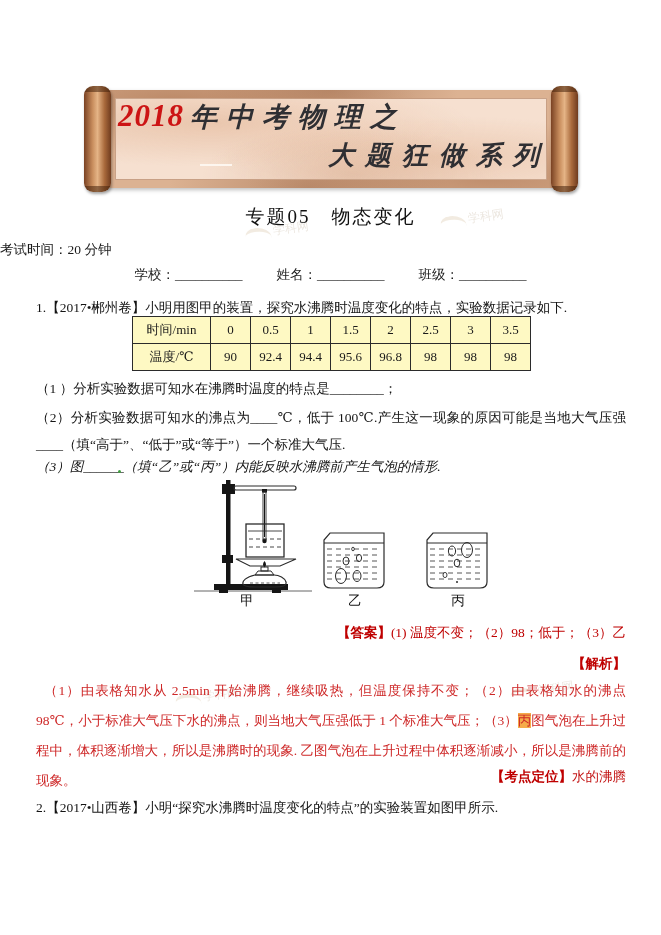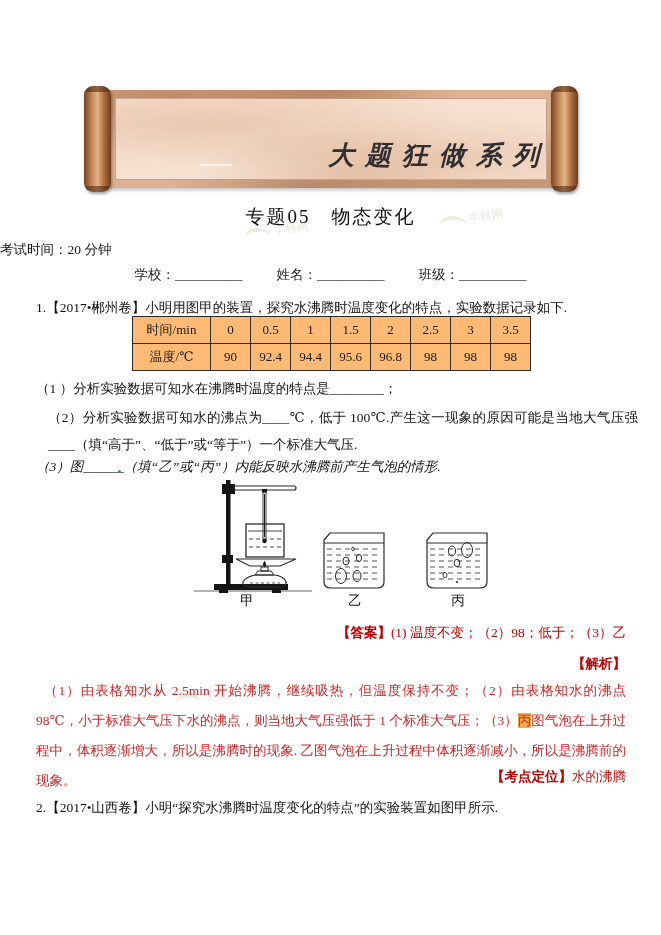--- a/index.html
+++ b/index.html
@@ -50,27 +50,27 @@
   
   .doc-title { position:absolute; left:0; right:0; top:204px; text-align:center;
     font-size:19px; font-weight:normal; letter-spacing:2px; color:#111; }
   .exam-time { position:absolute; left:0; right:8px; top:241px; text-align:left; font-size:13.5px; }
   .info-line { position:absolute; left:0; right:0; top:266px; text-align:center; font-size:13.5px; white-space:nowrap; }
   .info-line span { margin:0 17px; }
   
   .tline { position:absolute; left:36px; width:590px; font-size:13.5px; line-height:20px; color:#141414; }
   .q1-stem { top:298px; }
   .sub1 { top:379px; }
-  .sub2 { top:404px; line-height:27px; text-align:justify;margin-left:12px; }
+  .sub2 { top:404px; line-height:27px; text-align:justify; }
   .sub3 { top:457px;font-style:italic; }
   
   .dtable { position:absolute; left:132px; top:316px; border-collapse:collapse; }
   .dtable td {
     border:1px solid #2b2b2b; height:27px; text-align:center; vertical-align:middle;
-    font-size:13px; padding:0 2px; background:#fdba74;
+    font-size:13px; padding:0 2px; background:#fef9c3;
   }
   .dtable td.hd { width:78px; } .dtable td.dv { width:40px; }
   
   .fig { position:absolute; }
   .fig-jia { left:192px; top:477px; width:122px; height:118px; }
   .fig-yi  { left:316px; top:530px; width:78px;  height:64px; }
   .fig-bing{ left:419px; top:530px; width:78px;  height:64px; }
   .fig-label { position:absolute; top:592px; font-size:13.5px; text-align:center; color:#111; }
   .lab-jia { left:192px; width:110px; } .lab-yi { left:316px; width:78px; } .lab-bing { left:419px; width:78px; }
   
@@ -104,20 +104,23 @@
   <div class="wm" style="left:440px; top:210px;"><span class="swoosh"></span><span>学科网</span></div>
   <div class="wm" style="left:175px; top:688px;"><span class="swoosh"></span><span>学科网</span></div>
   <div class="wm" style="left:510px; top:682px;"><span class="swoosh"></span><span>学科网</span></div>
 
   <div class="banner">
     <div class="scroll-band">
       <div class="parchment"></div>
     </div>
     <div class="roller left"></div>
     <div class="roller right"></div>
+    <div class="banner-line1">
+      <span class="banner-year">2018</span><span>年中考物理之</span>
+    </div>
     <div class="banner-underline"></div>
     <div class="banner-line2">大题狂做系列</div>
   </div>
 
   <div class="doc-title">专题05　物态变化</div>
   <div class="exam-time">考试时间：20 分钟</div>
   <div class="info-line">
     <span>学校：__________</span><span>姓名：__________</span><span>班级：__________</span>
   </div>
 

